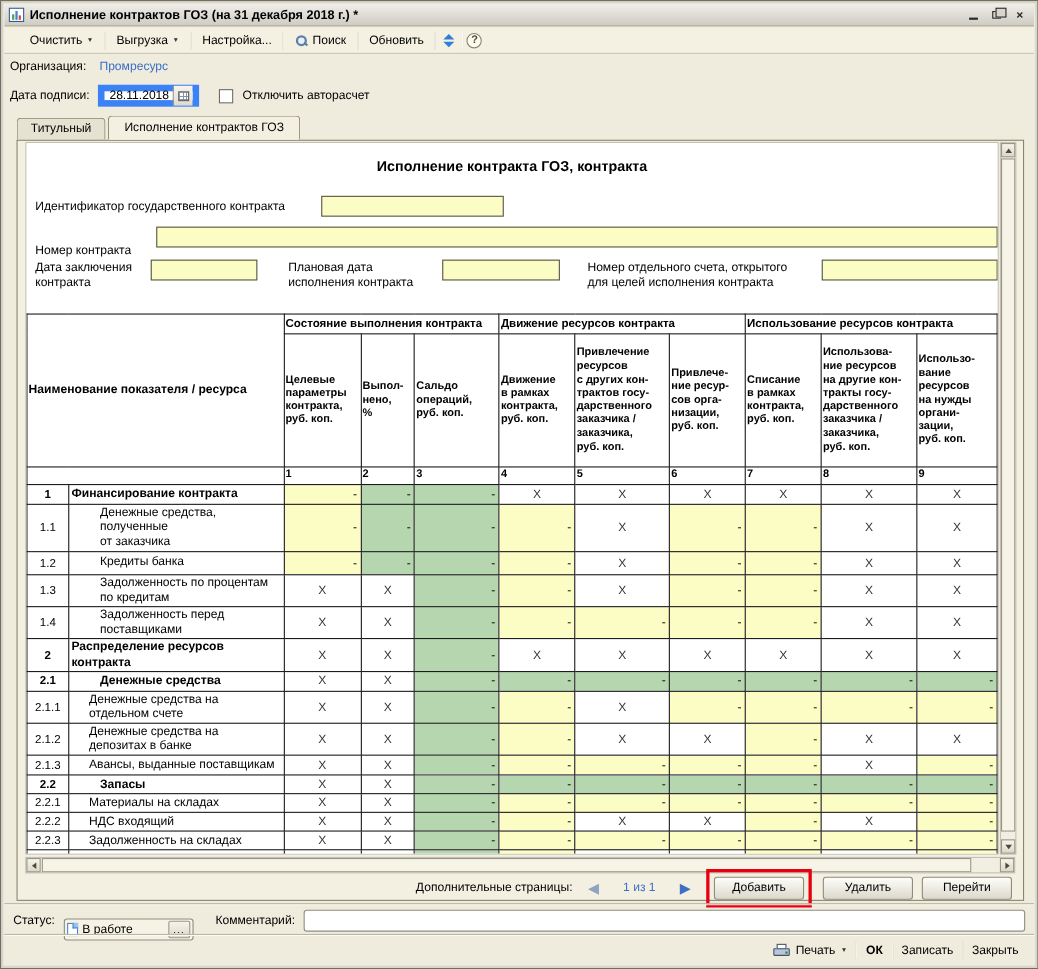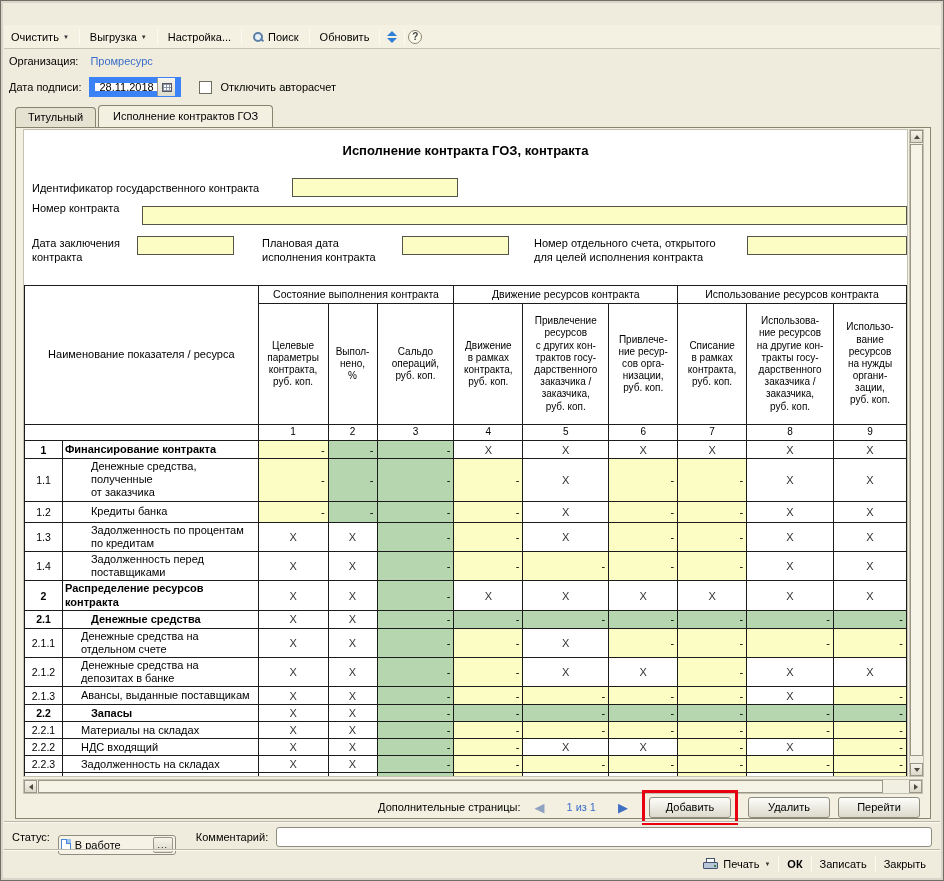--- a/index.html
+++ b/index.html
@@ -16,21 +16,21 @@
   .win-icon i:nth-child(1){ left:2px; height:5px; background:#49a24c; }
   .win-icon i:nth-child(2){ left:5px; height:8px; }
   .win-icon i:nth-child(3){ left:8px; height:4px; background:#c05046; }
   .win-btns { display:flex; gap:3px; }
   .win-btn { width:18px; height:15px; display:flex; align-items:center; justify-content:center; color:#2b2b2b; font-weight:bold; font-size:11px; }
   .glyph-min { width:8px; height:2px; background:#2b2b2b; margin-top:7px; }
   .glyph-restore { width:8px; height:7px; border:1px solid #2b2b2b; position:relative; background:#d8d5cd; }
   .glyph-restore:before { content:""; position:absolute; left:2px; top:-4px; width:8px; height:7px; border:1px solid #2b2b2b; background:#d8d5cd; }
 
   
-  .toolbar { position:absolute; left:3px; top:24px; right:3px; height:24px; background:#f4f1e3; border-bottom:1px solid #c9c5b4; display:flex; align-items:center; padding:0 0; gap:0; }
+  .toolbar { position:absolute; left:3px; top:24px; right:3px; height:24px; background:#f4f1e3; border-bottom:1px solid #c9c5b4; display:flex; align-items:center; padding:0 16px; gap:0; }
   .tb-btn { display:flex; align-items:center; gap:4px; padding:2px 6px; border:1px solid transparent; border-radius:2px; white-space:nowrap; }
   .tb-sep { width:1px; height:16px; background:#b5b1a2; border-right:1px solid #fbfaf2; margin:0 3px; }
   .dd-arrow { font-size:6px; color:#333; line-height:1; }
   .icon-search { position:relative; width:12px; height:12px; }
   .icon-search:before { content:""; position:absolute; left:1px; top:1px; width:6px; height:6px; border:2px solid #5b7fa6; border-radius:50%; background:#e8f0f8; }
   .icon-search:after { content:""; position:absolute; left:8px; top:8px; width:4px; height:2px; background:#5b7fa6; transform:rotate(45deg); }
   .icon-sort { display:flex; flex-direction:column; gap:2px; align-items:center; padding:2px 4px; }
   .icon-sort .up { width:0; height:0; border-left:5px solid transparent; border-right:5px solid transparent; border-bottom:5px solid #2f7ed8; }
   .icon-sort .down { width:0; height:0; border-left:5px solid transparent; border-right:5px solid transparent; border-top:5px solid #2f7ed8; }
   .icon-help { width:14px; height:14px; border:1px solid #8a8775; border-radius:50%; background:#fdfbec; color:#444; font-weight:bold; font-size:10px; display:flex; align-items:center; justify-content:center; }
@@ -55,21 +55,21 @@
   
   .panel { position:absolute; left:14px; top:126px; width:916px; height:692px; border:1px solid #87846f; background:#f3f0e2; }
   .canvas { position:absolute; left:7px; top:1px; width:885px; height:648px; background:#fff; border:1px solid #c4c1b2; overflow:hidden; }
   .form-title { position:absolute; left:0; top:13px; width:100%; text-align:center; font-weight:bold; font-size:13px; }
   .flabel { position:absolute; white-space:pre-line; line-height:1.25; }
   .yinput { position:absolute; background:#FCFCC5; border:1px solid #55544a; height:19px; }
 
   
   table.grid { position:absolute; left:0; top:155px; border-collapse:collapse; table-layout:fixed; }
   .grid th, .grid td { border:1px solid #1c1c1c; overflow:hidden; }
-  .grid th { font-weight:normal; text-align:center; vertical-align:middle; font-size:10px; white-space:pre-line; line-height:1.22; padding:1px;margin-left:40px; }
+  .grid th { font-weight:bold; text-align:left; vertical-align:middle; font-size:10px; white-space:pre-line; line-height:1.22; padding:1px;margin-left:40px; }
   .grid th.gname { font-size:11px; }
   .grid th.group { height:18px; font-size:10.5px; }
   .grid tr.numrow th { height:16px; font-size:10px; }
   .grid td { font-size:11px; vertical-align:middle; }
   .grid td.num { text-align:center; font-size:10.5px; }
   .grid td.name { white-space:pre-line; line-height:1.2; padding:1px 2px; }
   .grid td.ind1 { padding-left:28px; } .grid td.ind2 { padding-left:18px; }
   .grid tr.b td.num, .grid tr.b td.name { font-weight:bold; }
   .grid td.cy { background:#FCFCC5; text-align:right; padding-right:3px; }
   .grid td.cg { background:#B5D6AE; text-align:right; padding-right:3px; }
@@ -114,20 +114,37 @@
   .printer { position:relative; width:15px; height:12px; }
   .printer .body { position:absolute; left:0; bottom:1px; width:15px; height:7px; background:#b9c6da; border:1px solid #43536b; border-radius:1px; }
   .printer .paper { position:absolute; left:3px; top:0; width:9px; height:5px; background:#fff; border:1px solid #43536b; }
   .printer .led { position:absolute; right:2px; bottom:3px; width:2px; height:2px; background:#3f7f3f; }
 </style>
 </head>
 <body>
 
 <div class="window">
 
+  <div class="titlebar">
+    <span class="win-icon">
+        <i></i>
+        <i></i>
+        <i></i>
+      </span>
+    <span class="title">Исполнение контрактов ГОЗ (на 31 декабря 2018 г.) *</span>
+    <span class="win-btns">
+      <span class="win-btn">
+          <span class="glyph-min"></span>
+        </span>
+      <span class="win-btn">
+          <span class="glyph-restore"></span>
+        </span>
+      <span class="win-btn">×</span>
+    </span>
+  </div>
 
   <div class="toolbar">
     <span class="tb-btn">
         <span>Очистить</span>
         <span class="dd-arrow">▼</span>
       </span>
     <span class="tb-sep"></span>
     <span class="tb-btn">
         <span>Выгрузка</span>
         <span class="dd-arrow">▼</span>
@@ -176,21 +193,21 @@
     <span class="tab active">Исполнение контрактов ГОЗ</span>
   </div>
 
   <div class="panel">
     <div class="canvas">
       <div class="form-title">Исполнение контракта ГОЗ, контракта</div>
 
       <div class="flabel" style="left:8px;top:52px">Идентификатор государственного контракта</div>
       <div class="yinput" style="left:268px;top:48px;width:166px"></div>
 
-      <div class="flabel" style="left:8px;top:72px">Номер контракта</div>
+      <div class="flabel" style="left:8px;top:92px">Номер контракта</div>
       <div class="yinput" style="left:118px;top:76px;width:765px"></div>
 
       <div class="flabel" style="left:8px;top:107px">Дата заключения
 контракта</div>
       <div class="yinput" style="left:113px;top:106px;width:97px"></div>
 
       <div class="flabel" style="left:238px;top:107px">Плановая дата
 исполнения контракта</div>
       <div class="yinput" style="left:378px;top:106px;width:107px"></div>
 

